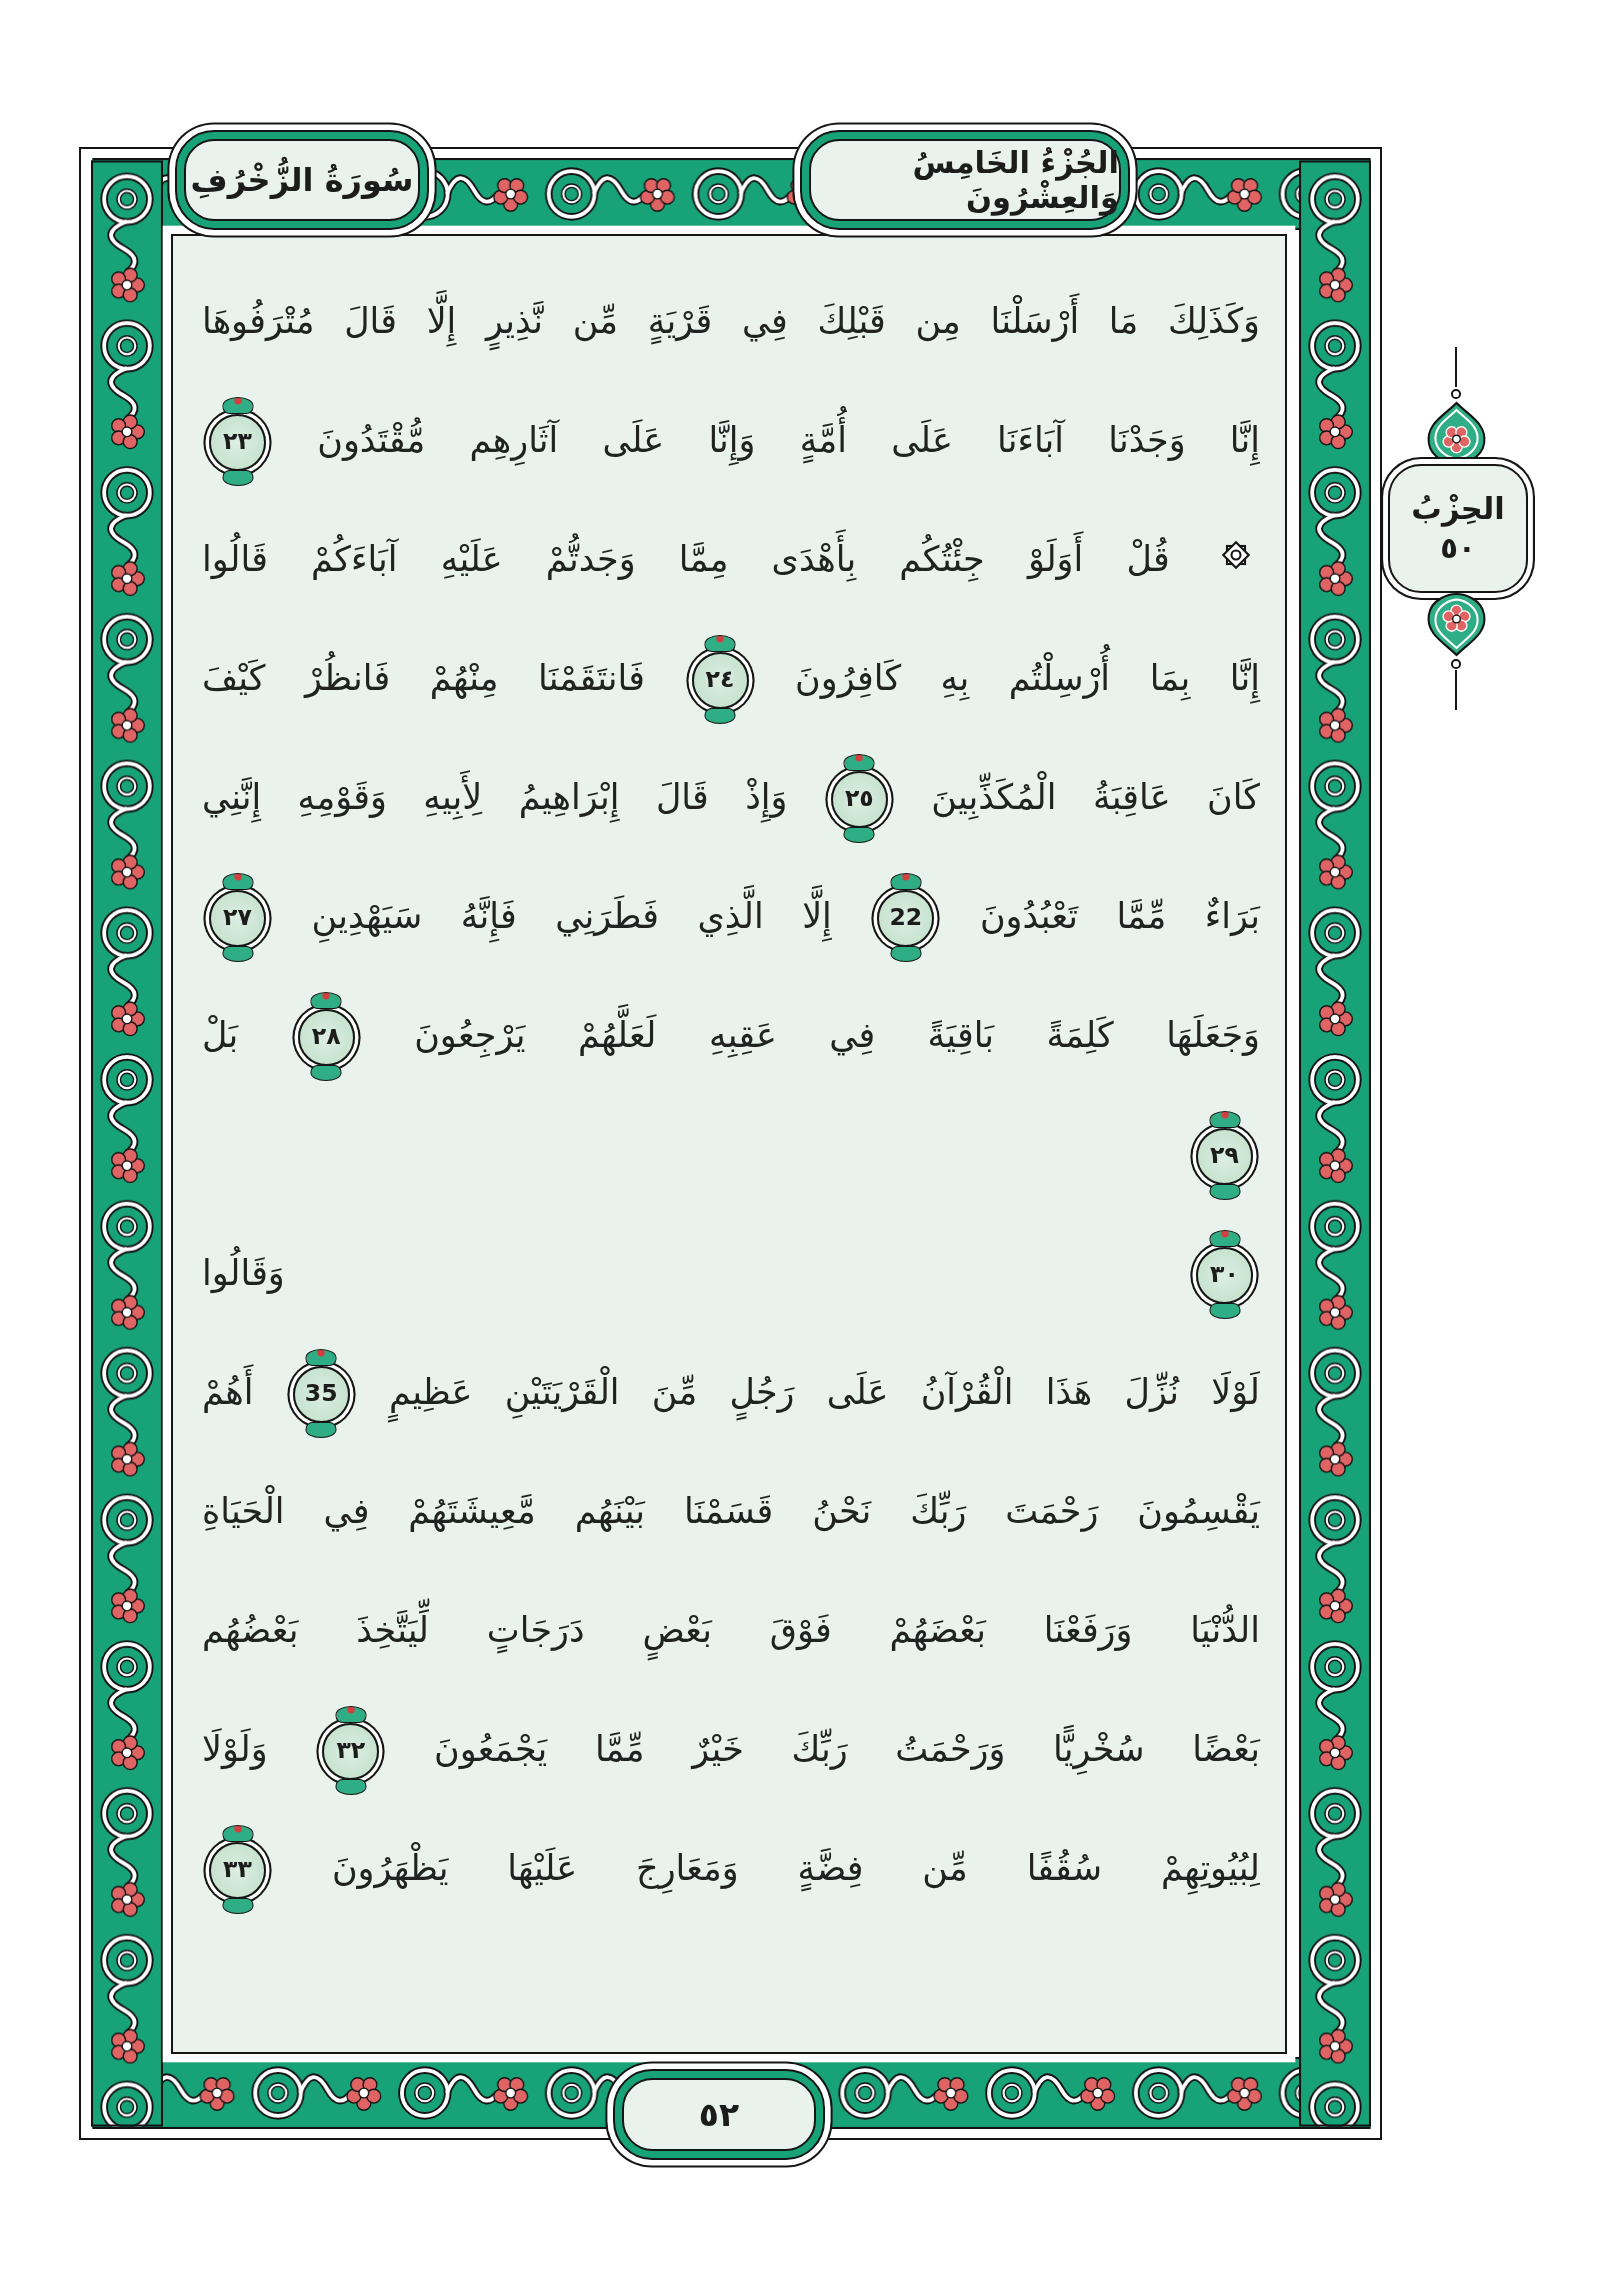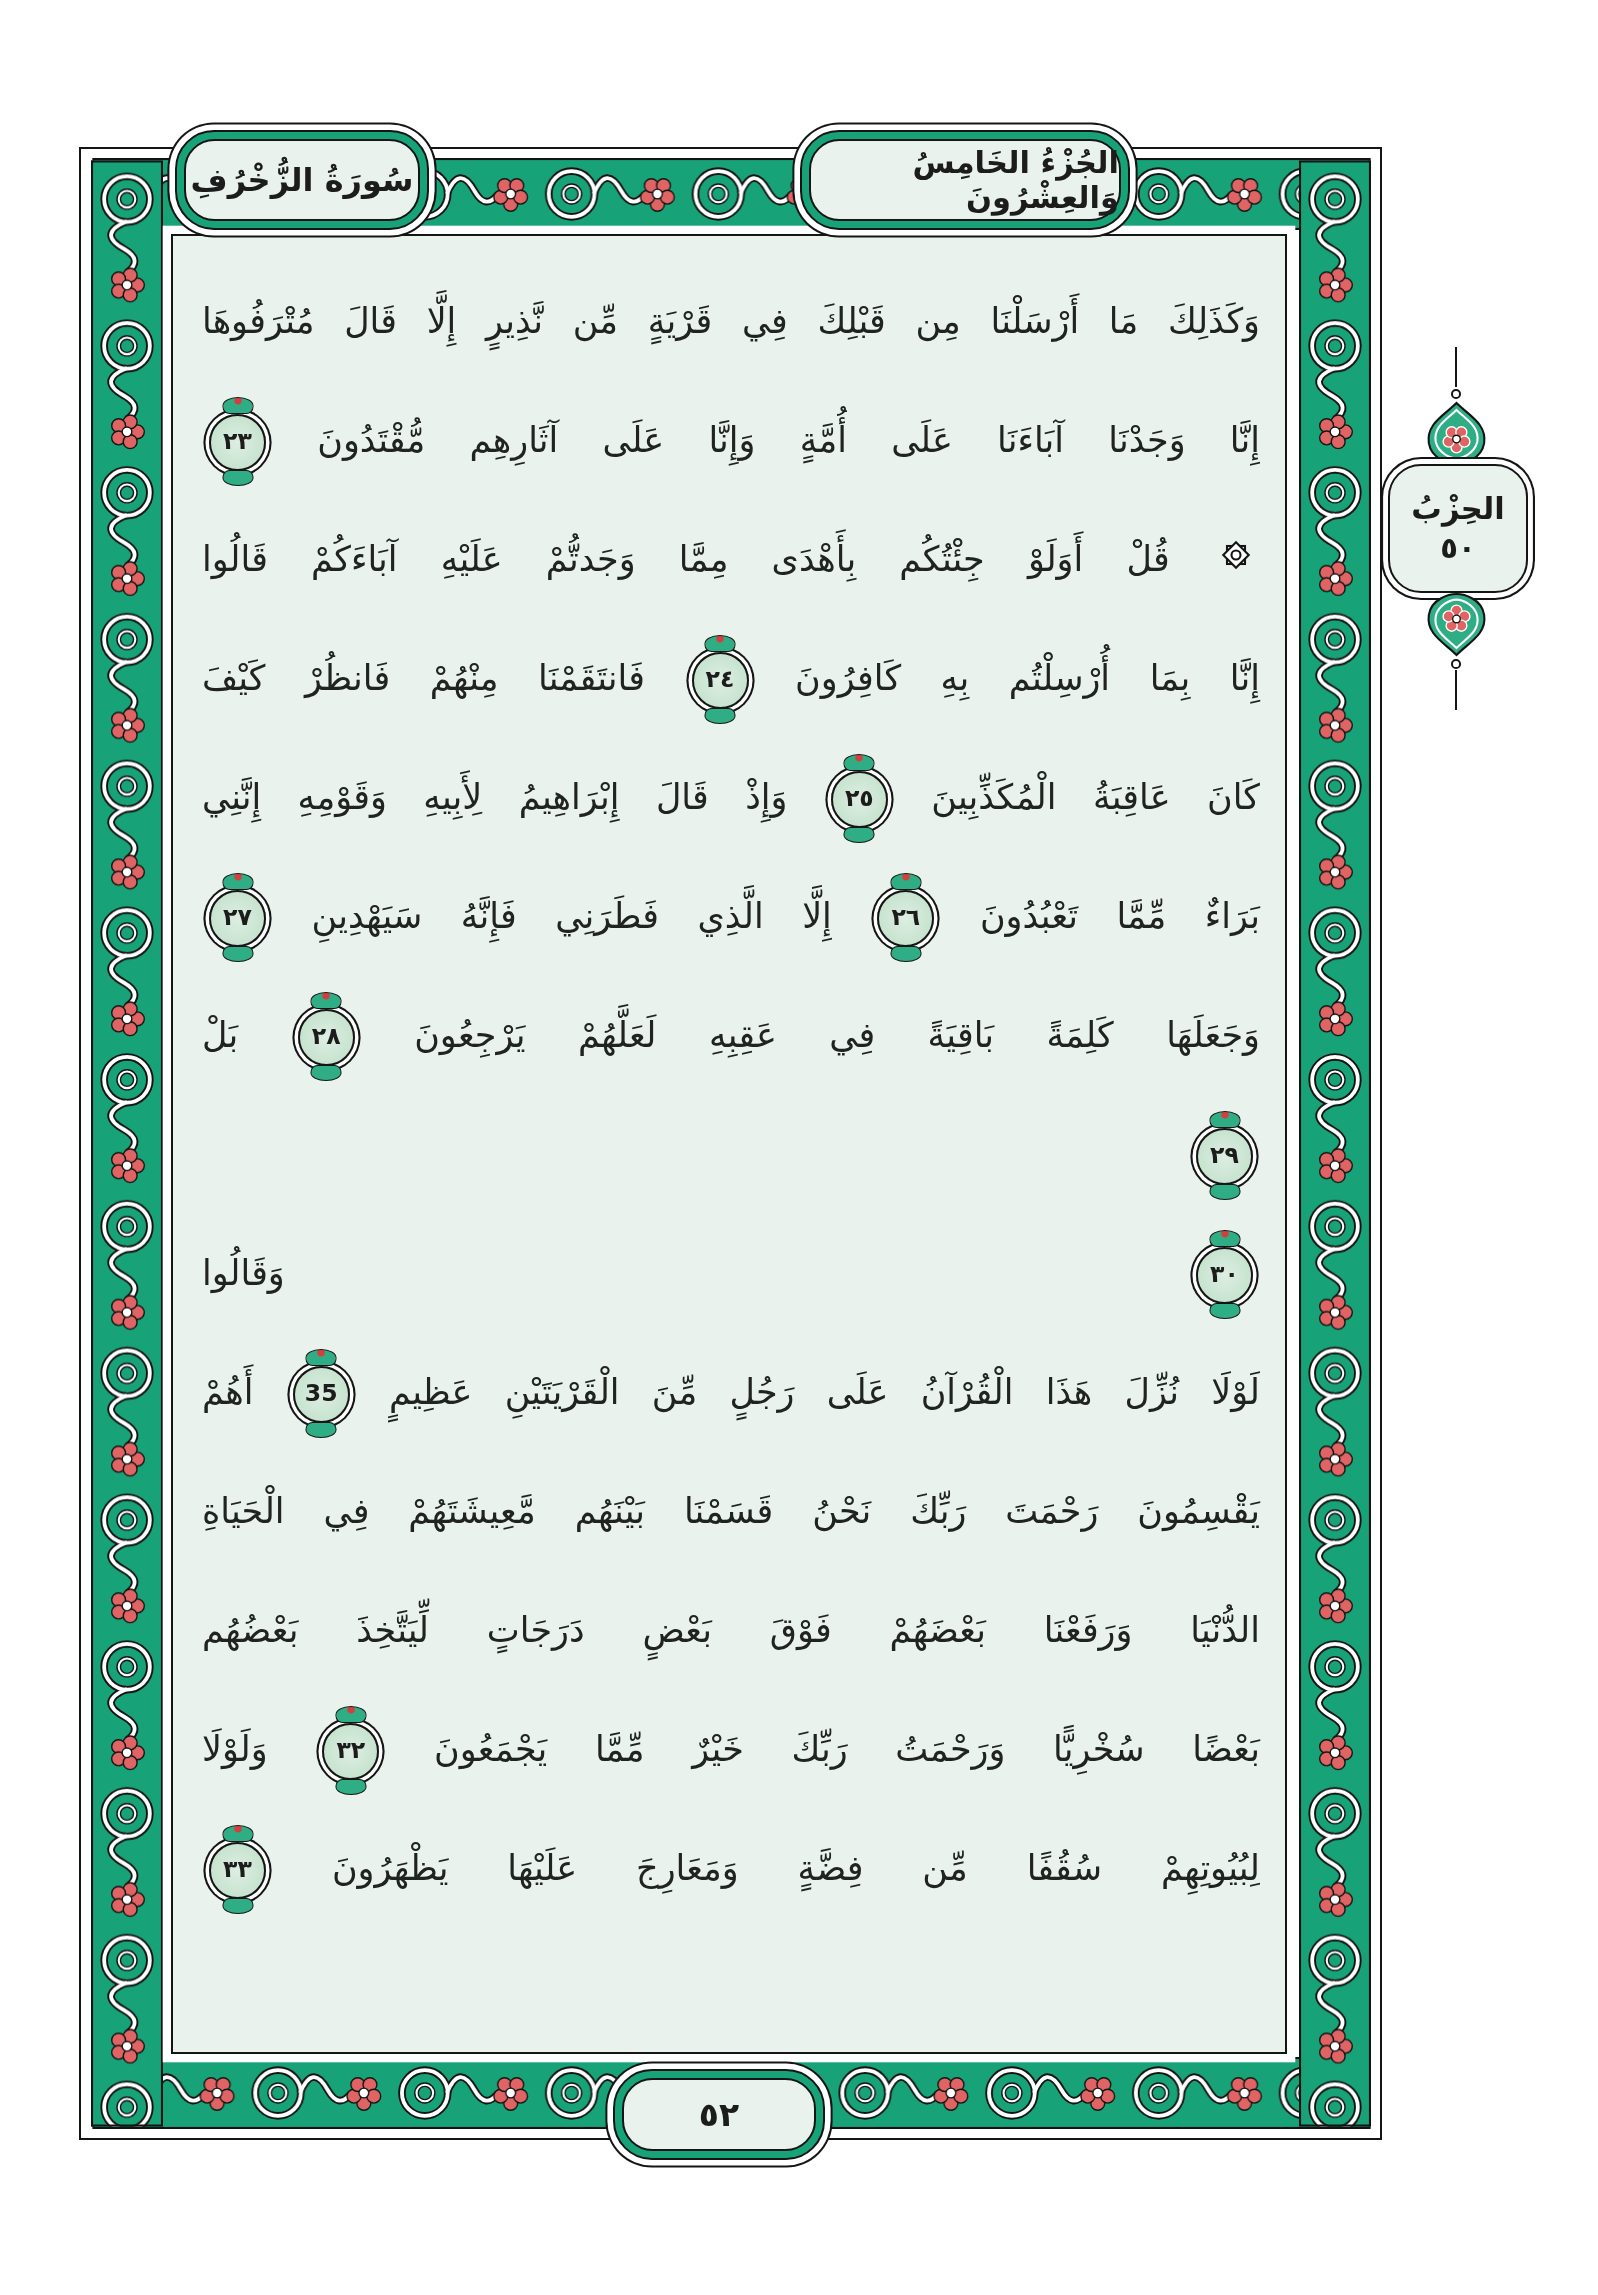--- a/index.html
+++ b/index.html
@@ -235,21 +235,21 @@
             <rect x="13" y="13" width="26" height="26" fill="#ffffff" stroke="#151515" stroke-width="3" transform="rotate(45 26 26)"></rect>
             <circle cx="26" cy="26" r="6.5" fill="#ffffff" stroke="#151515" stroke-width="3"></circle>
           </svg></span> <span class="qt">قُلْ أَوَلَوْ جِئْتُكُم بِأَهْدَى مِمَّا وَجَدتُّمْ عَلَيْهِ آبَاءَكُمْ قَالُوا</span></div>
       <div class="line" dir="rtl"><span class="qt">إِنَّا بِمَا أُرْسِلْتُم بِهِ كَافِرُونَ</span> <span class="ayah">
           <span class="anum">٢٤</span>
         </span> <span class="qt">فَانتَقَمْنَا مِنْهُمْ فَانظُرْ كَيْفَ</span></div>
       <div class="line" dir="rtl"><span class="qt">كَانَ عَاقِبَةُ الْمُكَذِّبِينَ</span> <span class="ayah">
           <span class="anum">٢٥</span>
         </span> <span class="qt">وَإِذْ قَالَ إِبْرَاهِيمُ لِأَبِيهِ وَقَوْمِهِ إِنَّنِي</span></div>
       <div class="line" dir="rtl"><span class="qt">بَرَاءٌ مِّمَّا تَعْبُدُونَ</span> <span class="ayah">
-          <span class="anum">٢٦</span>
+          <span class="anum">22</span>
         </span> <span class="qt">إِلَّا الَّذِي فَطَرَنِي فَإِنَّهُ سَيَهْدِينِ</span> <span class="ayah">
           <span class="anum">٢٧</span>
         </span></div>
       <div class="line" dir="rtl"><span class="qt">وَجَعَلَهَا كَلِمَةً بَاقِيَةً فِي عَقِبِهِ لَعَلَّهُمْ يَرْجِعُونَ</span> <span class="ayah">
           <span class="anum">٢٨</span>
         </span> <span class="qt">بَلْ</span></div>
       <div class="line" dir="rtl"> <span class="ayah">
           <span class="anum">٢٩</span>
         </span></div>
       <div class="line" dir="rtl"> <span class="ayah">

